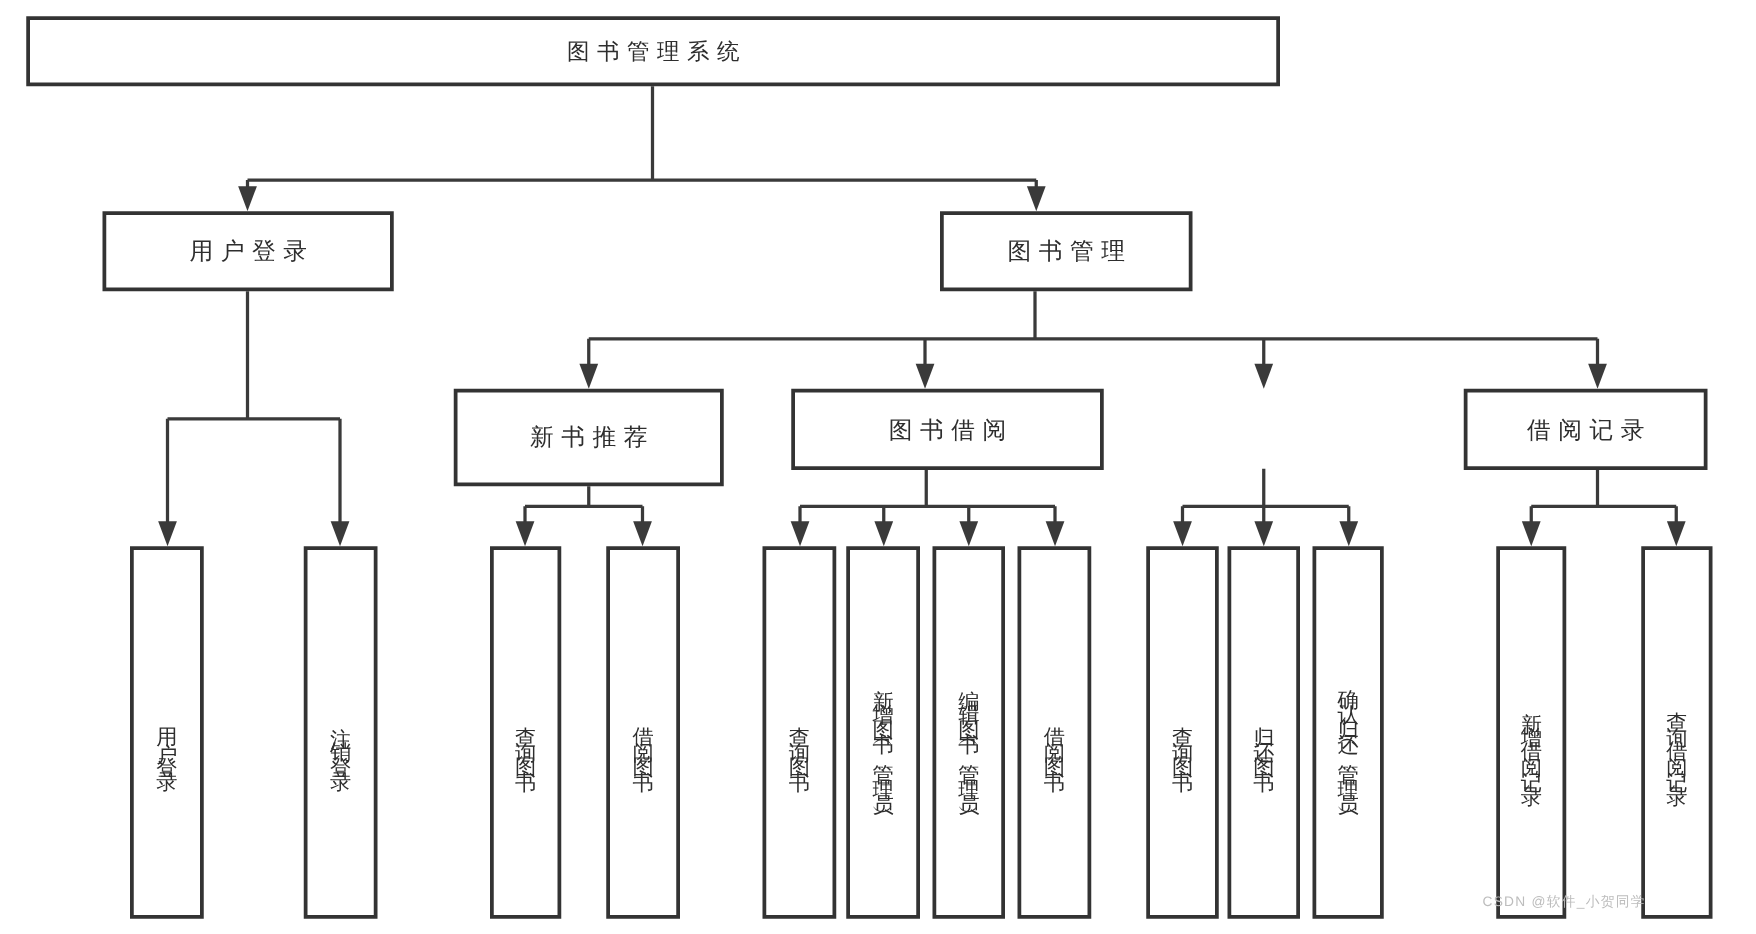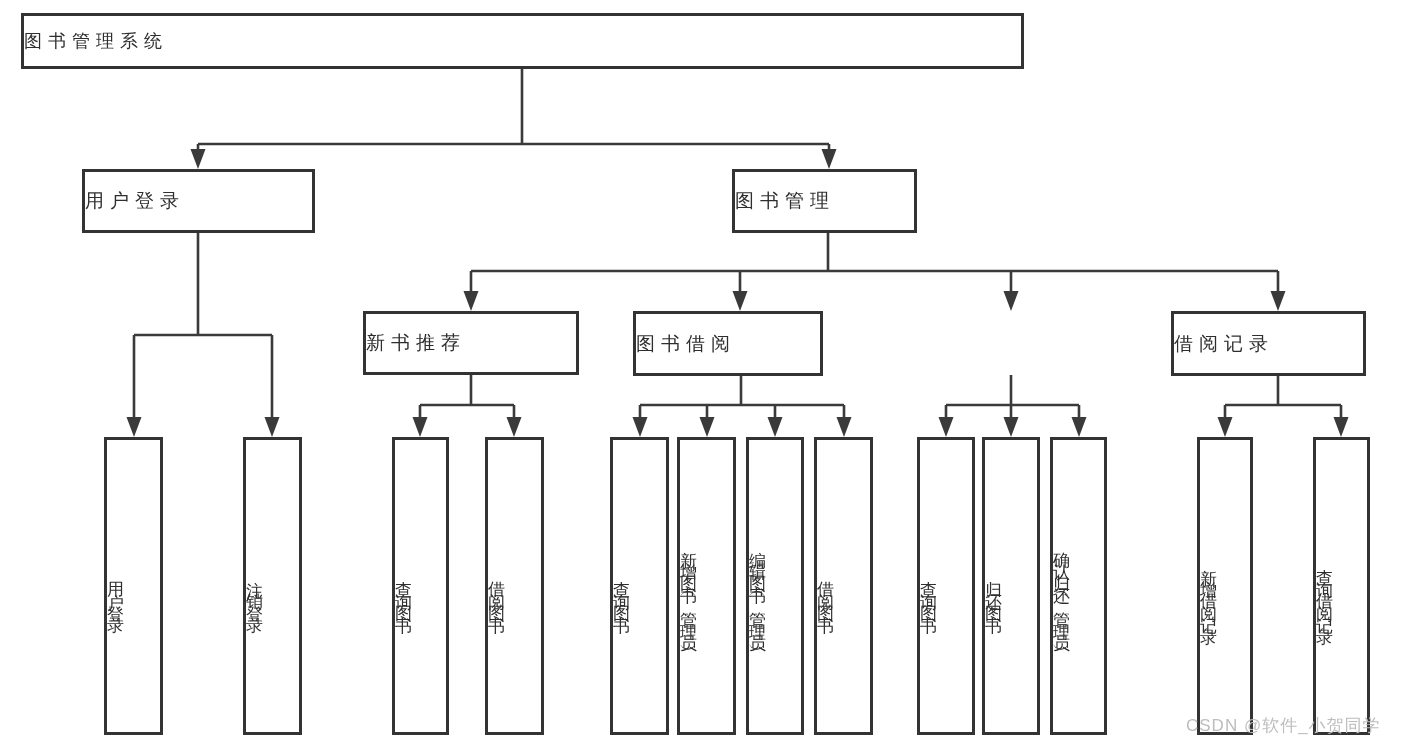--- a/index.html
+++ b/index.html
@@ -5,36 +5,36 @@
   html,body{margin:0;padding:0;}
   body{
     width:1405px;height:747px;background:#ffffff;overflow:hidden;
     font-family:"Liberation Sans","DejaVu Sans",sans-serif;
   }
   .canvas{position:relative;width:1405px;height:747px;background:#ffffff;}
   .wires{position:absolute;left:0;top:0;width:1405px;height:747px;pointer-events:none;}
   .box{
     position:absolute;box-sizing:border-box;
     border:3px solid #333333;background:#ffffff;
-    display:flex;align-items:center;
+    display:flex;align-items:center;justify-content:center;
     color:#2e2e2e;
   }
   .box.h span{
     font-size:19px;letter-spacing:6px;white-space:nowrap;
     margin-right:-6px; 
   }
   .box.h.title span{font-size:18px;letter-spacing:6px;}
   .box.v span{
     writing-mode:vertical-rl;text-orientation:mixed;
     font-size:17px;letter-spacing:12px;line-height:1;
     margin-bottom:-12px;
   }
   .watermark{
     position:absolute;left:1186px;top:714px;z-index:6;
-    font-size:17px;color:#bdbdbd;letter-spacing:1px;white-space:nowrap;
+    font-size:11px;color:#bdbdbd;letter-spacing:1px;white-space:nowrap;
   }
 </style>
 </head>
 <body>
 
 <div class="canvas">
 
   <svg class="wires" viewBox="0 0 1405 747" xmlns="http://www.w3.org/2000/svg">
     <g stroke="#3a3a3a" stroke-width="2.6" fill="none">
 
@@ -75,28 +75,28 @@
     </g>
   </svg>
 
   <div class="box h title" style="left:21px;top:13px;width:1003px;height:56px">
     <span>图书管理系统</span>
   </div>
 
   <div class="box h" style="left:82px;top:169px;width:233px;height:64px">
     <span>用户登录</span>
   </div>
-  <div class="box h" style="left:732px;top:169px;width:185px;height:64px">
+  <div class="box h" style="left:752px;top:169px;width:202px;height:64px">
     <span>图书管理</span>
   </div>
 
-  <div class="box h" style="left:363px;top:311px;width:216px;height:64px">
+  <div class="box h" style="left:363px;top:311px;width:216px;height:78px">
     <span>新书推荐</span>
   </div>
-  <div class="box h" style="left:633px;top:311px;width:190px;height:65px">
+  <div class="box h" style="left:633px;top:311px;width:250px;height:65px">
     <span>图书借阅</span>
   </div>
   <div class="box h" style="left:1171px;top:311px;width:195px;height:65px">
     <span>借阅记录</span>
   </div>
 
   <div class="box v" style="left:104px;top:437px;width:59px;height:298px">
     <span>用户登录</span>
   </div>
   <div class="box v" style="left:243px;top:437px;width:59px;height:298px">

